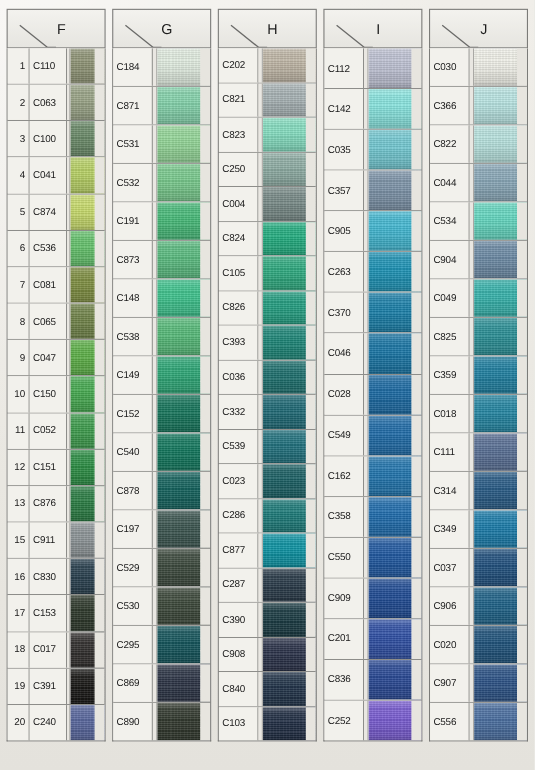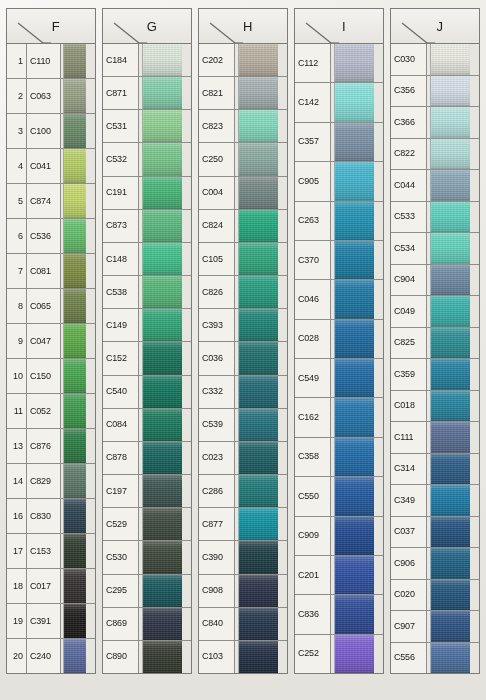--- a/index.html
+++ b/index.html
@@ -335,39 +335,53 @@
               <div class="band" style="background: rgb(61, 155, 76);"></div>
               <div class="band-shade"></div>
               <div class="zigzag">
                 <svg viewBox="0 0 9 30" preserveAspectRatio="none">
                   <path d="M0,0 L9,0 L9,30 L0,30 L5,25 L0,20 L5,15 L0,10 L5,5 Z" fill="#e7e5df"></path>
                 </svg>
               </div>
             </div>
           </div>
           <div class="row">
+            <div class="cell-num">12</div>
+            <div class="cell-code">C151</div>
+            <div class="gutter"></div>
+            <div class="cell-swatch">
+              <div class="band" style="background: rgb(46, 143, 70);"></div>
+              <div class="band-shade"></div>
+              <div class="zigzag">
+                <svg viewBox="0 0 9 30" preserveAspectRatio="none">
+                  <path d="M0,0 L9,0 L9,30 L0,30 L5,25 L0,20 L5,15 L0,10 L5,5 Z" fill="#e7e5df"></path>
+                </svg>
+              </div>
+            </div>
+          </div>
+          <div class="row">
             <div class="cell-num">13</div>
             <div class="cell-code">C876</div>
             <div class="gutter"></div>
             <div class="cell-swatch">
               <div class="band" style="background: rgb(42, 124, 67);"></div>
               <div class="band-shade"></div>
               <div class="zigzag">
                 <svg viewBox="0 0 9 30" preserveAspectRatio="none">
                   <path d="M0,0 L9,0 L9,30 L0,30 L5,25 L0,20 L5,15 L0,10 L5,5 Z" fill="#e7e5df"></path>
                 </svg>
               </div>
             </div>
           </div>
           <div class="row">
-            <div class="cell-num">14</div>
-            <div class="cell-code">C829</div>
-            <div class="gutter"></div>
-            <div class="cell-swatch">
-              <div class="band" style="background: rgb(93, 122, 104);"></div>
+            <div class="cell-num">15</div>
+            <div class="cell-code">C911</div>
+            <div class="gutter"></div>
+            <div class="cell-swatch">
+              <div class="band" style="background: rgb(141, 148, 151);"></div>
               <div class="band-shade"></div>
               <div class="zigzag">
                 <svg viewBox="0 0 9 30" preserveAspectRatio="none">
                   <path d="M0,0 L9,0 L9,30 L0,30 L5,25 L0,20 L5,15 L0,10 L5,5 Z" fill="#e7e5df"></path>
                 </svg>
               </div>
             </div>
           </div>
           <div class="row">
             <div class="cell-num">16</div>
@@ -589,33 +603,20 @@
               <div class="band" style="background: rgb(18, 118, 92);"></div>
               <div class="band-shade"></div>
               <div class="zigzag">
                 <svg viewBox="0 0 9 30" preserveAspectRatio="none">
                   <path d="M0,0 L9,0 L9,30 L0,30 L5,25 L0,20 L5,15 L0,10 L5,5 Z" fill="#e7e5df"></path>
                 </svg>
               </div>
             </div>
           </div>
           <div class="row">
-            <div class="cell-code">C084</div>
-            <div class="gutter"></div>
-            <div class="cell-swatch">
-              <div class="band" style="background: rgb(24, 122, 92);"></div>
-              <div class="band-shade"></div>
-              <div class="zigzag">
-                <svg viewBox="0 0 9 30" preserveAspectRatio="none">
-                  <path d="M0,0 L9,0 L9,30 L0,30 L5,25 L0,20 L5,15 L0,10 L5,5 Z" fill="#e7e5df"></path>
-                </svg>
-              </div>
-            </div>
-          </div>
-          <div class="row">
             <div class="cell-code">C878</div>
             <div class="gutter"></div>
             <div class="cell-swatch">
               <div class="band" style="background: rgb(22, 99, 94);"></div>
               <div class="band-shade"></div>
               <div class="zigzag">
                 <svg viewBox="0 0 9 30" preserveAspectRatio="none">
                   <path d="M0,0 L9,0 L9,30 L0,30 L5,25 L0,20 L5,15 L0,10 L5,5 Z" fill="#e7e5df"></path>
                 </svg>
               </div>
@@ -901,20 +902,33 @@
               <div class="band" style="background: rgb(15, 147, 163);"></div>
               <div class="band-shade"></div>
               <div class="zigzag">
                 <svg viewBox="0 0 9 30" preserveAspectRatio="none">
                   <path d="M0,0 L9,0 L9,30 L0,30 L5,25 L0,20 L5,15 L0,10 L5,5 Z" fill="#e7e5df"></path>
                 </svg>
               </div>
             </div>
           </div>
           <div class="row">
+            <div class="cell-code">C287</div>
+            <div class="gutter"></div>
+            <div class="cell-swatch">
+              <div class="band" style="background: rgb(43, 60, 74);"></div>
+              <div class="band-shade"></div>
+              <div class="zigzag">
+                <svg viewBox="0 0 9 30" preserveAspectRatio="none">
+                  <path d="M0,0 L9,0 L9,30 L0,30 L5,25 L0,20 L5,15 L0,10 L5,5 Z" fill="#e7e5df"></path>
+                </svg>
+              </div>
+            </div>
+          </div>
+          <div class="row">
             <div class="cell-code">C390</div>
             <div class="gutter"></div>
             <div class="cell-swatch">
               <div class="band" style="background: rgb(28, 60, 68);"></div>
               <div class="band-shade"></div>
               <div class="zigzag">
                 <svg viewBox="0 0 9 30" preserveAspectRatio="none">
                   <path d="M0,0 L9,0 L9,30 L0,30 L5,25 L0,20 L5,15 L0,10 L5,5 Z" fill="#e7e5df"></path>
                 </svg>
               </div>
@@ -992,20 +1006,33 @@
               <div class="band" style="background: rgb(135, 226, 221);"></div>
               <div class="band-shade"></div>
               <div class="zigzag">
                 <svg viewBox="0 0 9 30" preserveAspectRatio="none">
                   <path d="M0,0 L9,0 L9,30 L0,30 L5,25 L0,20 L5,15 L0,10 L5,5 Z" fill="#e7e5df"></path>
                 </svg>
               </div>
             </div>
           </div>
           <div class="row">
+            <div class="cell-code">C035</div>
+            <div class="gutter"></div>
+            <div class="cell-swatch">
+              <div class="band" style="background: rgb(114, 198, 207);"></div>
+              <div class="band-shade"></div>
+              <div class="zigzag">
+                <svg viewBox="0 0 9 30" preserveAspectRatio="none">
+                  <path d="M0,0 L9,0 L9,30 L0,30 L5,25 L0,20 L5,15 L0,10 L5,5 Z" fill="#e7e5df"></path>
+                </svg>
+              </div>
+            </div>
+          </div>
+          <div class="row">
             <div class="cell-code">C357</div>
             <div class="gutter"></div>
             <div class="cell-swatch">
               <div class="band" style="background: rgb(125, 147, 168);"></div>
               <div class="band-shade"></div>
               <div class="zigzag">
                 <svg viewBox="0 0 9 30" preserveAspectRatio="none">
                   <path d="M0,0 L9,0 L9,30 L0,30 L5,25 L0,20 L5,15 L0,10 L5,5 Z" fill="#e7e5df"></path>
                 </svg>
               </div>
@@ -1200,33 +1227,20 @@
               <div class="band" style="background: rgb(238, 238, 230);"></div>
               <div class="band-shade"></div>
               <div class="zigzag">
                 <svg viewBox="0 0 9 30" preserveAspectRatio="none">
                   <path d="M0,0 L9,0 L9,30 L0,30 L5,25 L0,20 L5,15 L0,10 L5,5 Z" fill="#e7e5df"></path>
                 </svg>
               </div>
             </div>
           </div>
           <div class="row">
-            <div class="cell-code">C356</div>
-            <div class="gutter"></div>
-            <div class="cell-swatch">
-              <div class="band" style="background: rgb(216, 226, 236);"></div>
-              <div class="band-shade"></div>
-              <div class="zigzag">
-                <svg viewBox="0 0 9 30" preserveAspectRatio="none">
-                  <path d="M0,0 L9,0 L9,30 L0,30 L5,25 L0,20 L5,15 L0,10 L5,5 Z" fill="#e7e5df"></path>
-                </svg>
-              </div>
-            </div>
-          </div>
-          <div class="row">
             <div class="cell-code">C366</div>
             <div class="gutter"></div>
             <div class="cell-swatch">
               <div class="band" style="background: rgb(185, 228, 226);"></div>
               <div class="band-shade"></div>
               <div class="zigzag">
                 <svg viewBox="0 0 9 30" preserveAspectRatio="none">
                   <path d="M0,0 L9,0 L9,30 L0,30 L5,25 L0,20 L5,15 L0,10 L5,5 Z" fill="#e7e5df"></path>
                 </svg>
               </div>
@@ -1243,33 +1257,20 @@
                   <path d="M0,0 L9,0 L9,30 L0,30 L5,25 L0,20 L5,15 L0,10 L5,5 Z" fill="#e7e5df"></path>
                 </svg>
               </div>
             </div>
           </div>
           <div class="row">
             <div class="cell-code">C044</div>
             <div class="gutter"></div>
             <div class="cell-swatch">
               <div class="band" style="background: rgb(138, 168, 184);"></div>
-              <div class="band-shade"></div>
-              <div class="zigzag">
-                <svg viewBox="0 0 9 30" preserveAspectRatio="none">
-                  <path d="M0,0 L9,0 L9,30 L0,30 L5,25 L0,20 L5,15 L0,10 L5,5 Z" fill="#e7e5df"></path>
-                </svg>
-              </div>
-            </div>
-          </div>
-          <div class="row">
-            <div class="cell-code">C533</div>
-            <div class="gutter"></div>
-            <div class="cell-swatch">
-              <div class="band" style="background: rgb(95, 212, 194);"></div>
               <div class="band-shade"></div>
               <div class="zigzag">
                 <svg viewBox="0 0 9 30" preserveAspectRatio="none">
                   <path d="M0,0 L9,0 L9,30 L0,30 L5,25 L0,20 L5,15 L0,10 L5,5 Z" fill="#e7e5df"></path>
                 </svg>
               </div>
             </div>
           </div>
           <div class="row">
             <div class="cell-code">C534</div>

